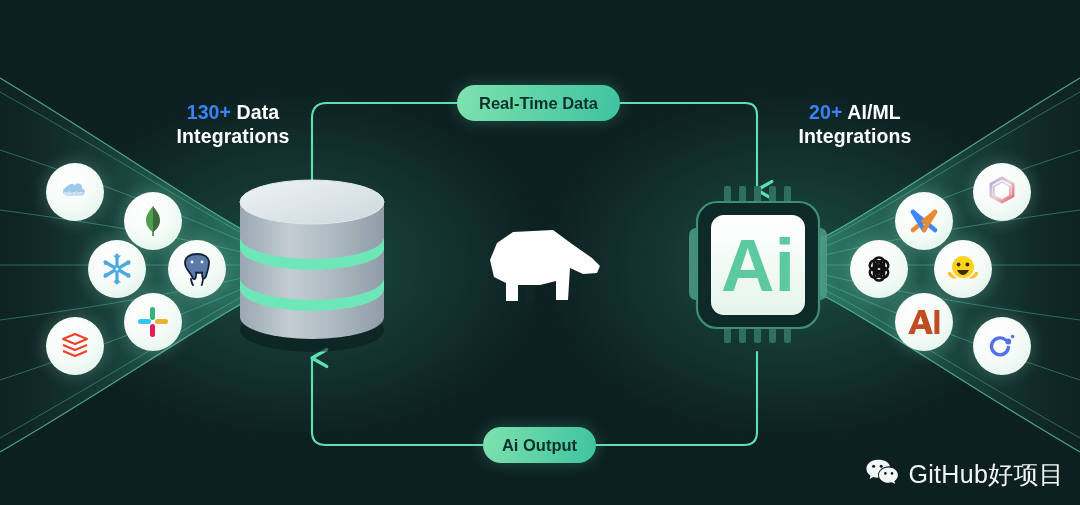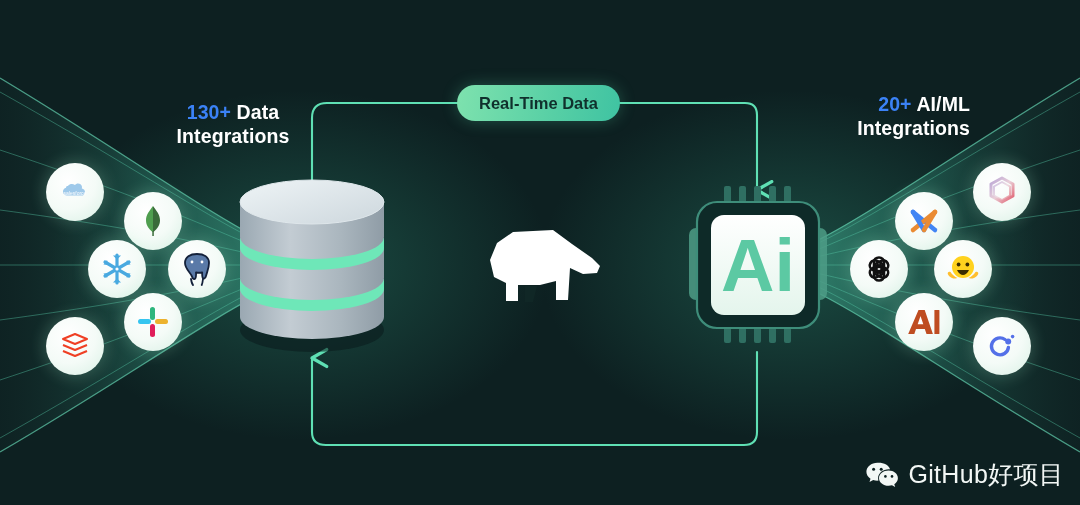--- a/index.html
+++ b/index.html
@@ -15,21 +15,21 @@
 
   .label{position:absolute;text-align:center;color:#ffffff;font-weight:bold;
     font-size:19.5px;line-height:24px;letter-spacing:0.1px;}
   .label .num{color:#3b82f6;}
 
   .pill{position:absolute;height:36px;border-radius:18px;display:flex;align-items:center;
     justify-content:center;color:#10302c;font-size:16.5px;font-weight:bold;
     background:linear-gradient(100deg,#7ee2ae 0%,#57cfa5 60%,#3fc3a2 100%);
     box-shadow:0 0 16px rgba(90,215,170,0.28);text-align:right;}
 
-  #wm{position:absolute;right:16px;bottom:14px;display:flex;align-items:flex-end;gap:9px;}
+  #wm{position:absolute;right:16px;bottom:14px;display:flex;align-items:flex-start;gap:9px;}
   #wm .wmtext{color:#f2f7f5;font-size:25px;letter-spacing:0.3px;}
 </style>
 </head>
 <body>
 
 <div id="stage">
 
   <svg id="bgsvg" viewBox="0 0 1080 505">
     <defs>
       <linearGradient id="funL" x1="0" y1="0" x2="1" y2="0">
@@ -163,26 +163,27 @@
       <path d="M548 269 L566 264 L568 300 L557 300 L556 281 L548 281 Z" fill="#ffffff"></path>
       <path d="M545 272 L553 270 L549 300 L543 300 Z" fill="#102726" opacity="0"></path>
     </g>
   </svg>
 
   <div class="label" style="left:108px;top:100px;width:250px;">
     <span class="num">130+</span><span> Data</span><br>
     <span>Integrations</span>
   </div>
 
-  <div class="label" style="left:740px;top:92px;width:230px;text-align:right;">
+  <div class="label" style="left:740px;top:100px;width:230px;">
     <span class="num">20+</span><span> AI/ML</span><br>
     <span>Integrations</span>
   </div>
 
   <div class="pill" style="left:457px;top:85px;width:163px;">Real-Time Data</div>
+  <div class="pill" style="left:483px;top:427px;width:113px;">Ai Output</div>
 
   <div class="node-icon" style="left:46px;top:163px;">
     <svg width="40" height="40" viewBox="0 0 40 40">
       <path d="M13 14c1.6-2.2 4.8-2.6 6.9-.9 1.2-1.7 3.6-2.1 5.3-1 1.6 1 2.2 2.9 1.6 4.5 2 .2 3.4 1.9 3.2 3.8-.2 1.9-1.9 3.3-3.8 3.1H12.3c-2.2.2-4.1-1.4-4.3-3.5-.2-2 1.2-3.8 3.1-4.2-.1-.6 0-1.3.9-1.8z" fill="#9ec9ea"></path>
       <text x="20" y="22.5" text-anchor="middle" font-family="Liberation Sans, sans-serif" font-size="5" fill="#ffffff">salesforce</text>
     </svg>
   </div>
 
   <div class="node-icon" style="left:124px;top:192px;">
     <svg width="34" height="34" viewBox="0 0 34 34">

